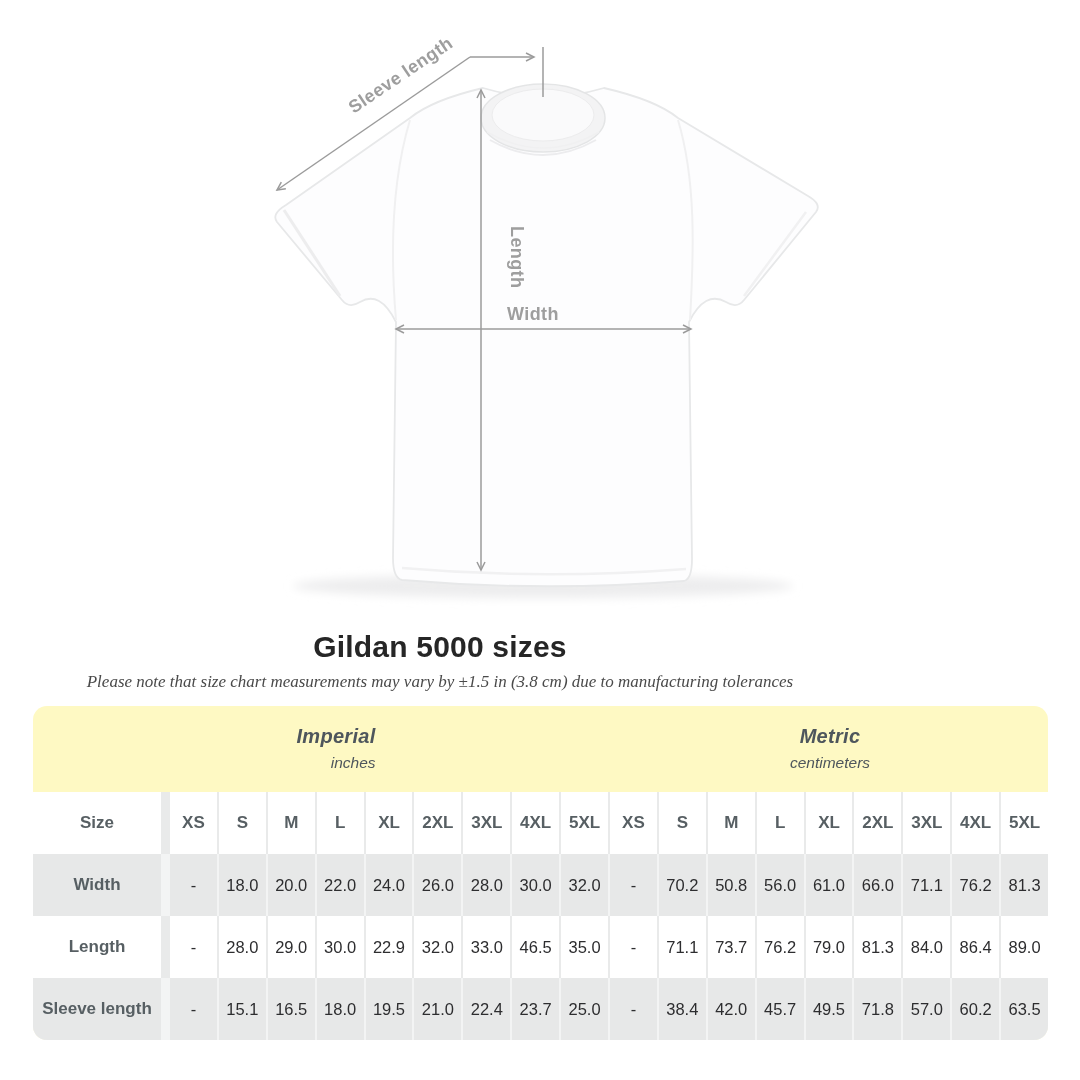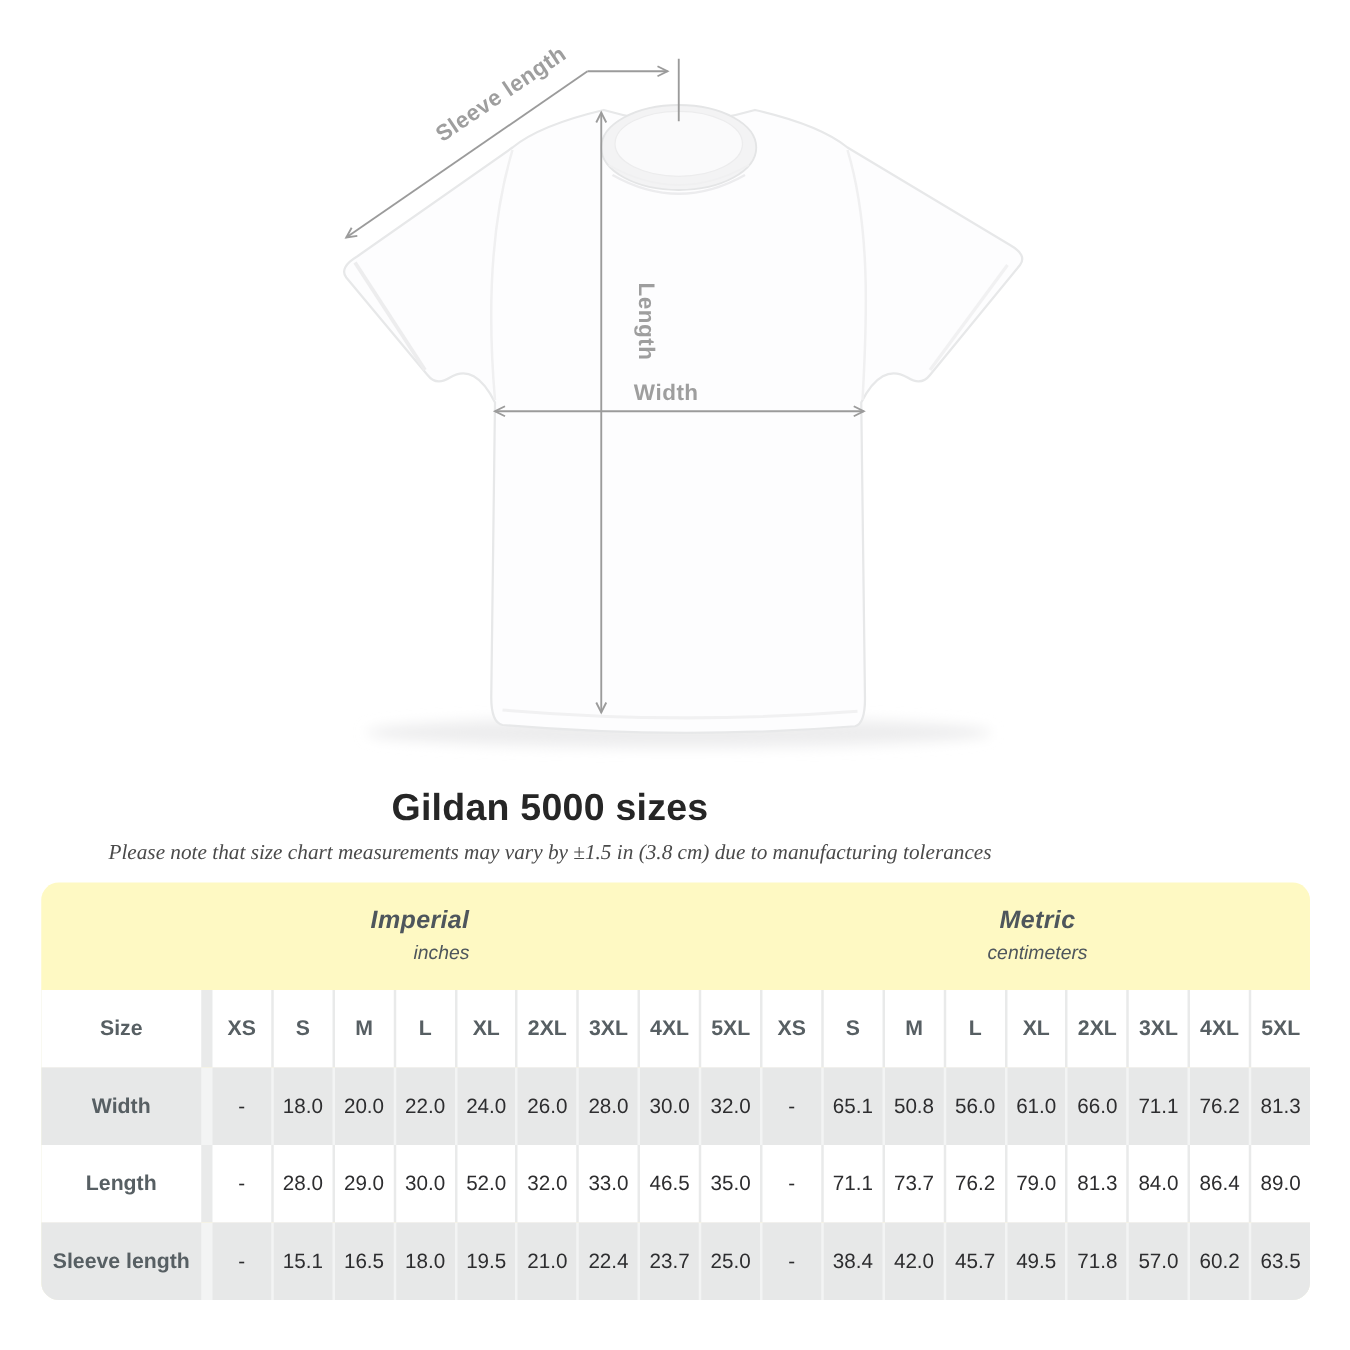--- a/index.html
+++ b/index.html
@@ -146,37 +146,37 @@
           <div class="c-data">-</div>
           <div class="c-data">18.0</div>
           <div class="c-data">20.0</div>
           <div class="c-data">22.0</div>
           <div class="c-data">24.0</div>
           <div class="c-data">26.0</div>
           <div class="c-data">28.0</div>
           <div class="c-data">30.0</div>
           <div class="c-data">32.0</div>
           <div class="c-data">-</div>
-          <div class="c-data">65.1</div>
+          <div class="c-data">70.2</div>
           <div class="c-data">50.8</div>
           <div class="c-data">56.0</div>
           <div class="c-data">61.0</div>
           <div class="c-data">66.0</div>
           <div class="c-data">71.1</div>
           <div class="c-data">76.2</div>
           <div class="c-data">81.3</div>
         </div>
         <div class="trow row-white">
           <div class="c-label">Length</div>
           <div class="c-gap"></div>
           <div class="c-data">-</div>
           <div class="c-data">28.0</div>
           <div class="c-data">29.0</div>
           <div class="c-data">30.0</div>
-          <div class="c-data">52.0</div>
+          <div class="c-data">22.9</div>
           <div class="c-data">32.0</div>
           <div class="c-data">33.0</div>
           <div class="c-data">46.5</div>
           <div class="c-data">35.0</div>
           <div class="c-data">-</div>
           <div class="c-data">71.1</div>
           <div class="c-data">73.7</div>
           <div class="c-data">76.2</div>
           <div class="c-data">79.0</div>
           <div class="c-data">81.3</div>

